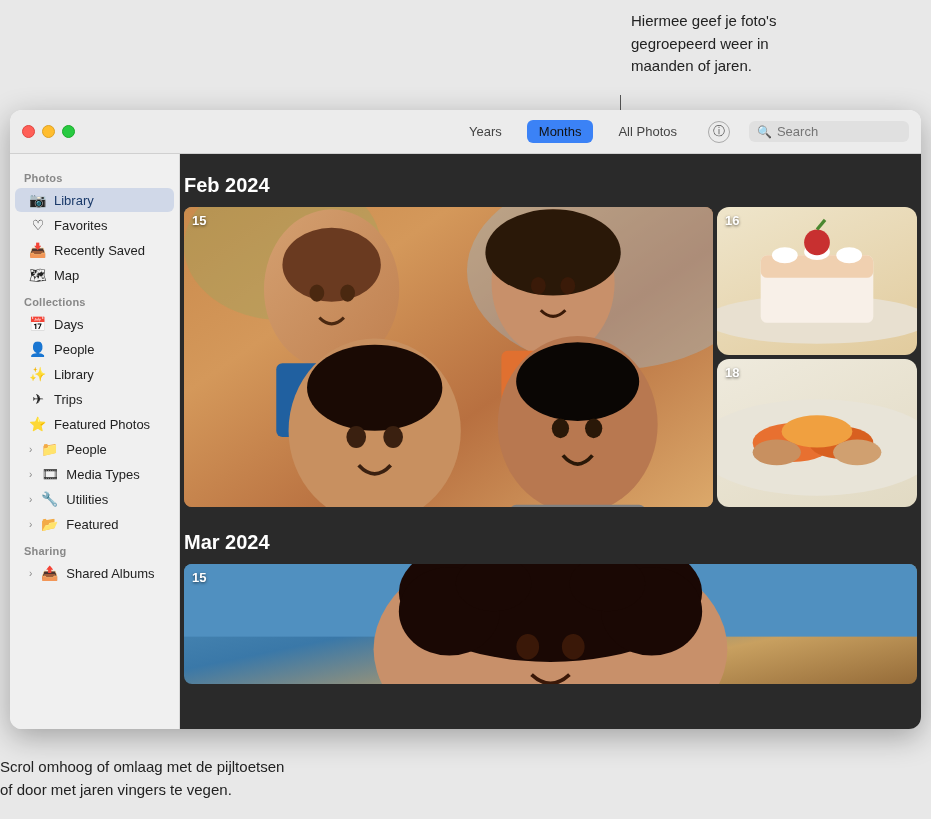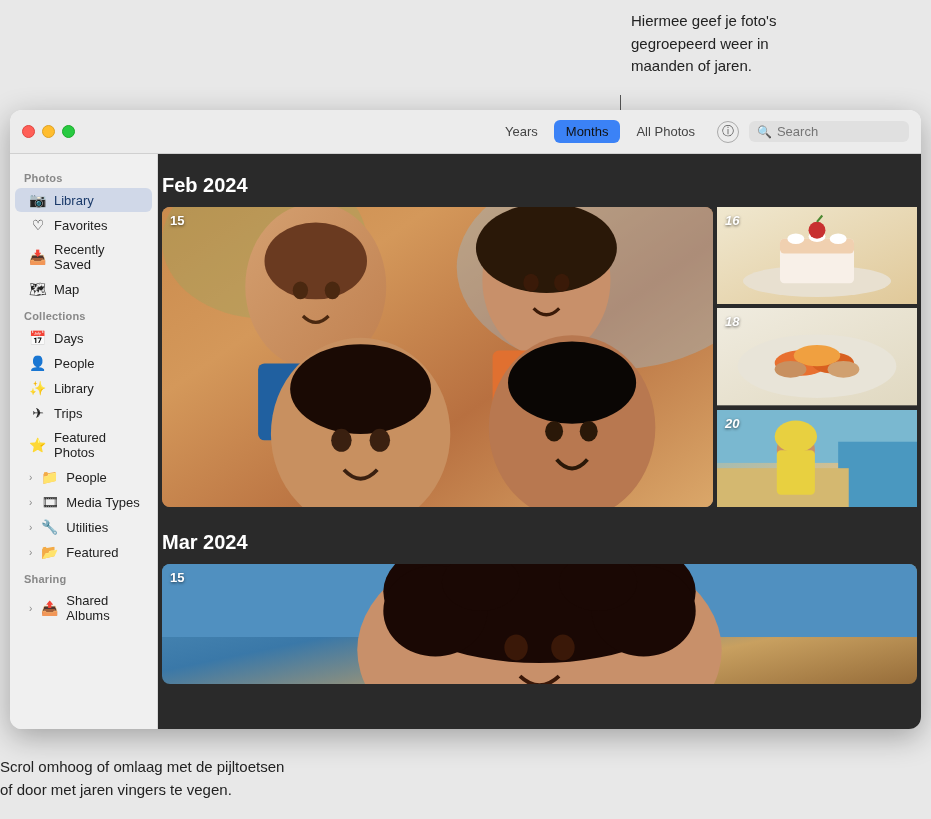--- a/index.html
+++ b/index.html
@@ -95,21 +95,21 @@
       border-radius: 50%;
     }
     .traffic-light.close { background: #ff5f57; border: 1px solid #e0443e; }
     .traffic-light.minimize { background: #ffbd2e; border: 1px solid #dea123; }
     .traffic-light.maximize { background: #28ca41; border: 1px solid #1aab29; }
 
     .toolbar-right {
       margin-left: auto;
       display: flex;
       align-items: center;
-      gap: 4px;
+      gap: 13px;
     }
 
     .tab-btn {
       padding: 4px 12px;
       border-radius: 6px;
       font-size: 13px;
       color: #444;
       cursor: pointer;
       background: transparent;
       border: none;
@@ -159,21 +159,21 @@
 
     
     .body {
       display: flex;
       flex: 1;
       overflow: hidden;
     }
 
     
     .sidebar {
-      width: 148px;
+      width: 170px;
       background: #f0f0f0;
       border-right: 1px solid #d8d8d8;
       padding: 10px 0;
       overflow-y: auto;
       flex-shrink: 0;
     }
 
     .sidebar-section-label {
       font-size: 11px;
       font-weight: 600;
@@ -250,24 +250,23 @@
     .side-photos {
       grid-row: 1 / 2;
       grid-column: 2 / 3;
       display: flex;
       flex-direction: column;
       gap: 4px;
     }
 
     .side-photo {
       flex: 1;
-      border-radius: 0;
+      border-radius: 12px;
       overflow: hidden;
       position: relative;
-      font-style: italic;
     }
 
     .photo-number {
       position: absolute;
       top: 6px;
       left: 8px;
       font-size: 13px;
       font-weight: 600;
       color: #fff;
       text-shadow: 0 1px 3px rgba(0,0,0,0.6);
@@ -523,44 +522,20 @@
 
                 <ellipse cx="85" cy="52" rx="25" ry="12" fill="#e87030"></ellipse>
                 <ellipse cx="115" cy="52" rx="20" ry="10" fill="#d86020"></ellipse>
                 <ellipse cx="100" cy="45" rx="22" ry="10" fill="#f0a040"></ellipse>
                 <ellipse cx="75" cy="58" rx="15" ry="8" fill="#c89060"></ellipse>
                 <ellipse cx="125" cy="58" rx="15" ry="8" fill="#d0a070"></ellipse>
               </svg>
               <div class="photo-number">18</div>
             </div>
 
-            <div class="side-photo">
-              <svg width="100%" height="100%" viewBox="0 0 200 92" preserveAspectRatio="xMidYMid slice" xmlns="http://www.w3.org/2000/svg">
-                <defs>
-                  <linearGradient id="outdoor-bg" x1="0%" y1="0%" x2="100%" y2="100%">
-                    <stop offset="0%" style="stop-color:#7ab8d0"></stop>
-                    <stop offset="60%" style="stop-color:#d4c090"></stop>
-                    <stop offset="100%" style="stop-color:#c8a060"></stop>
-                  </linearGradient>
-                </defs>
-                <rect width="200" height="92" fill="url(#outdoor-bg)"></rect>
-
-                <rect x="0" y="0" width="200" height="50" fill="#7ab8d0"></rect>
-
-                <rect x="120" y="30" width="80" height="62" fill="#4a98c0"></rect>
-
-                <rect x="0" y="55" width="130" height="37" fill="#d4b870"></rect>
-
-                <ellipse cx="80" cy="38" rx="18" ry="20" fill="#c8906a"></ellipse>
-
-                <ellipse cx="80" cy="25" rx="20" ry="15" fill="#e8d040"></ellipse>
-                <rect x="62" y="38" width="36" height="42" rx="4" fill="#e8d040"></rect>
-              </svg>
-              <div class="photo-number">20</div>
-            </div>
           </div>
         </div>
       </div>
 
       <div class="month-section">
         <div class="month-label">Mar 2024</div>
         <div class="mar-grid">
           <div class="mar-main-photo">
             <svg width="100%" height="100%" viewBox="0 0 580 120" preserveAspectRatio="xMidYMid slice" xmlns="http://www.w3.org/2000/svg">
               <defs>

